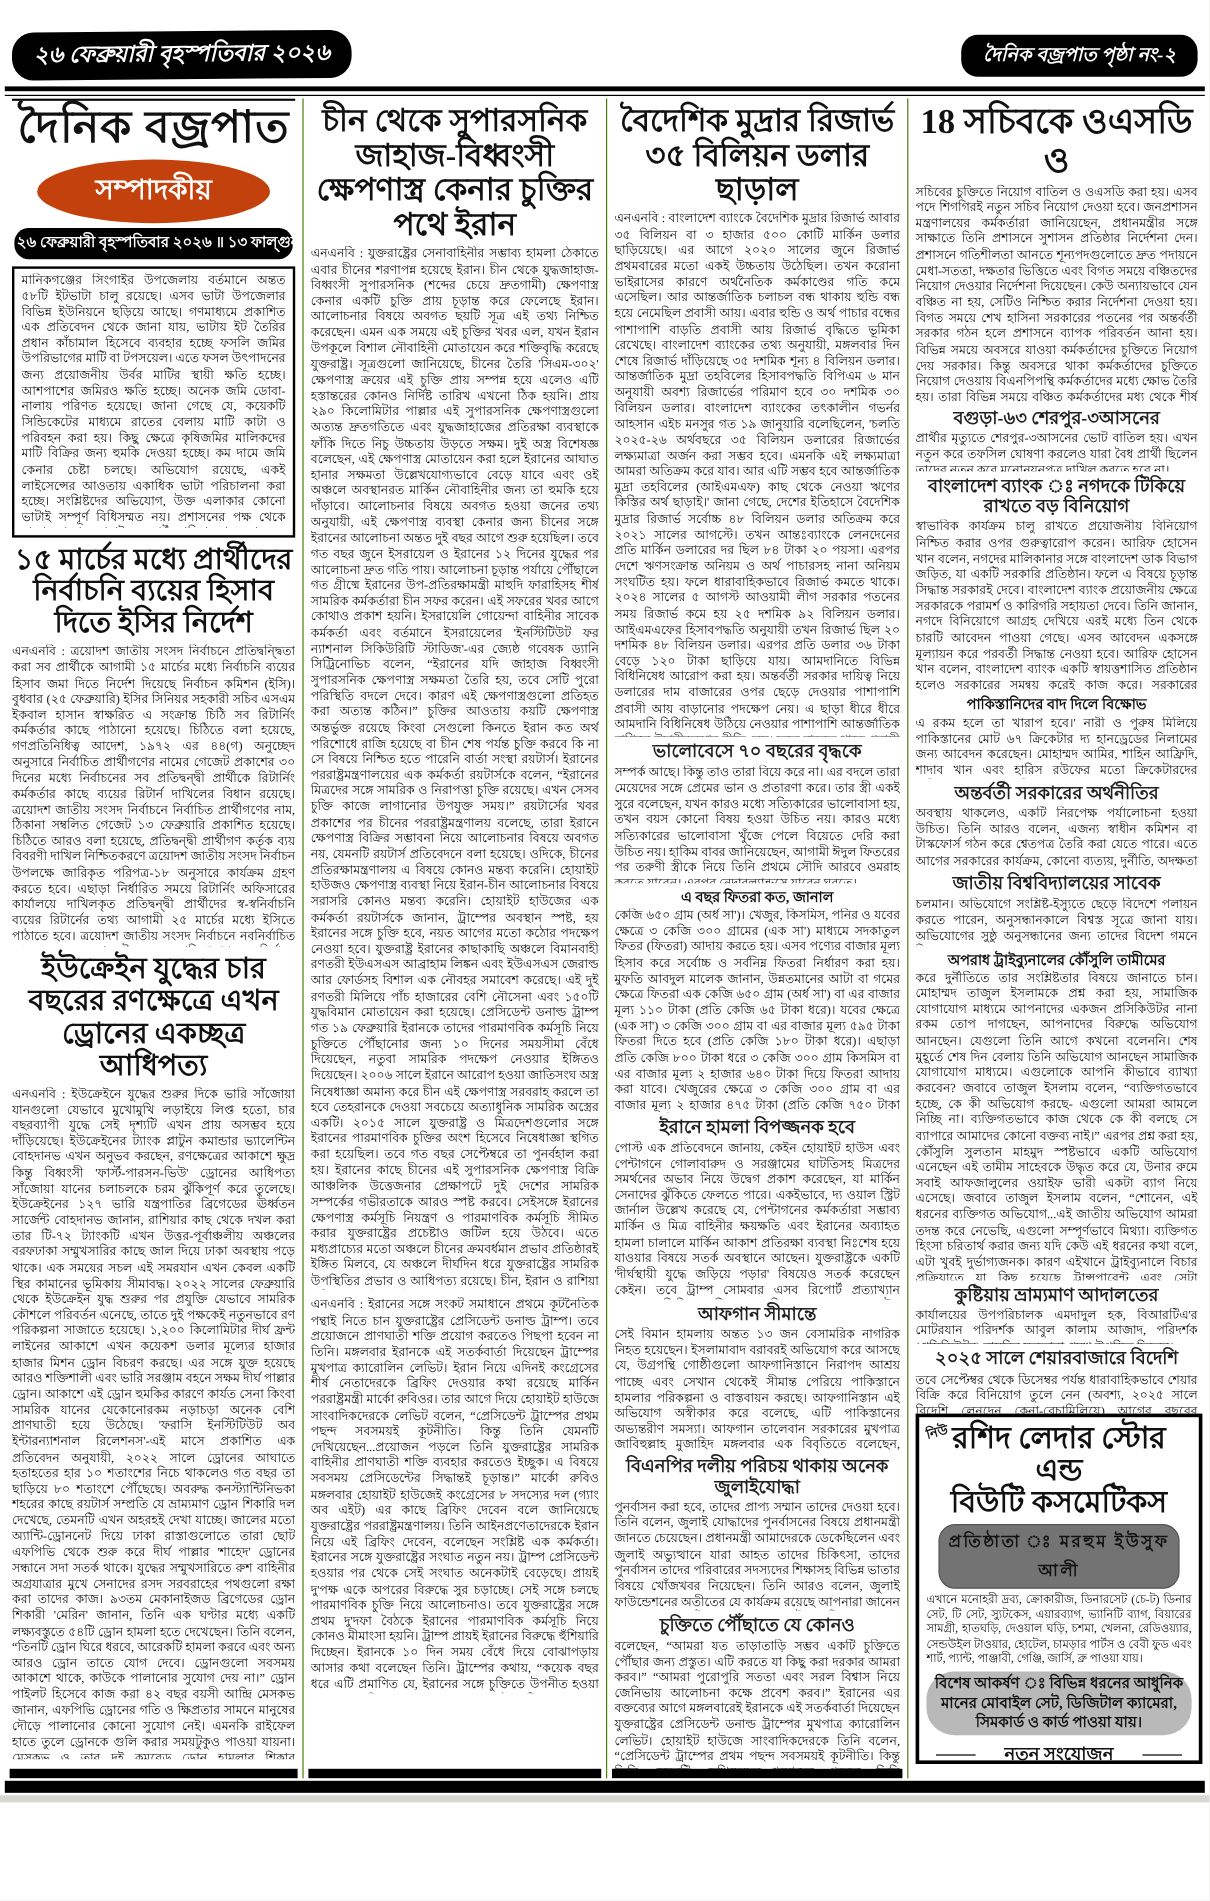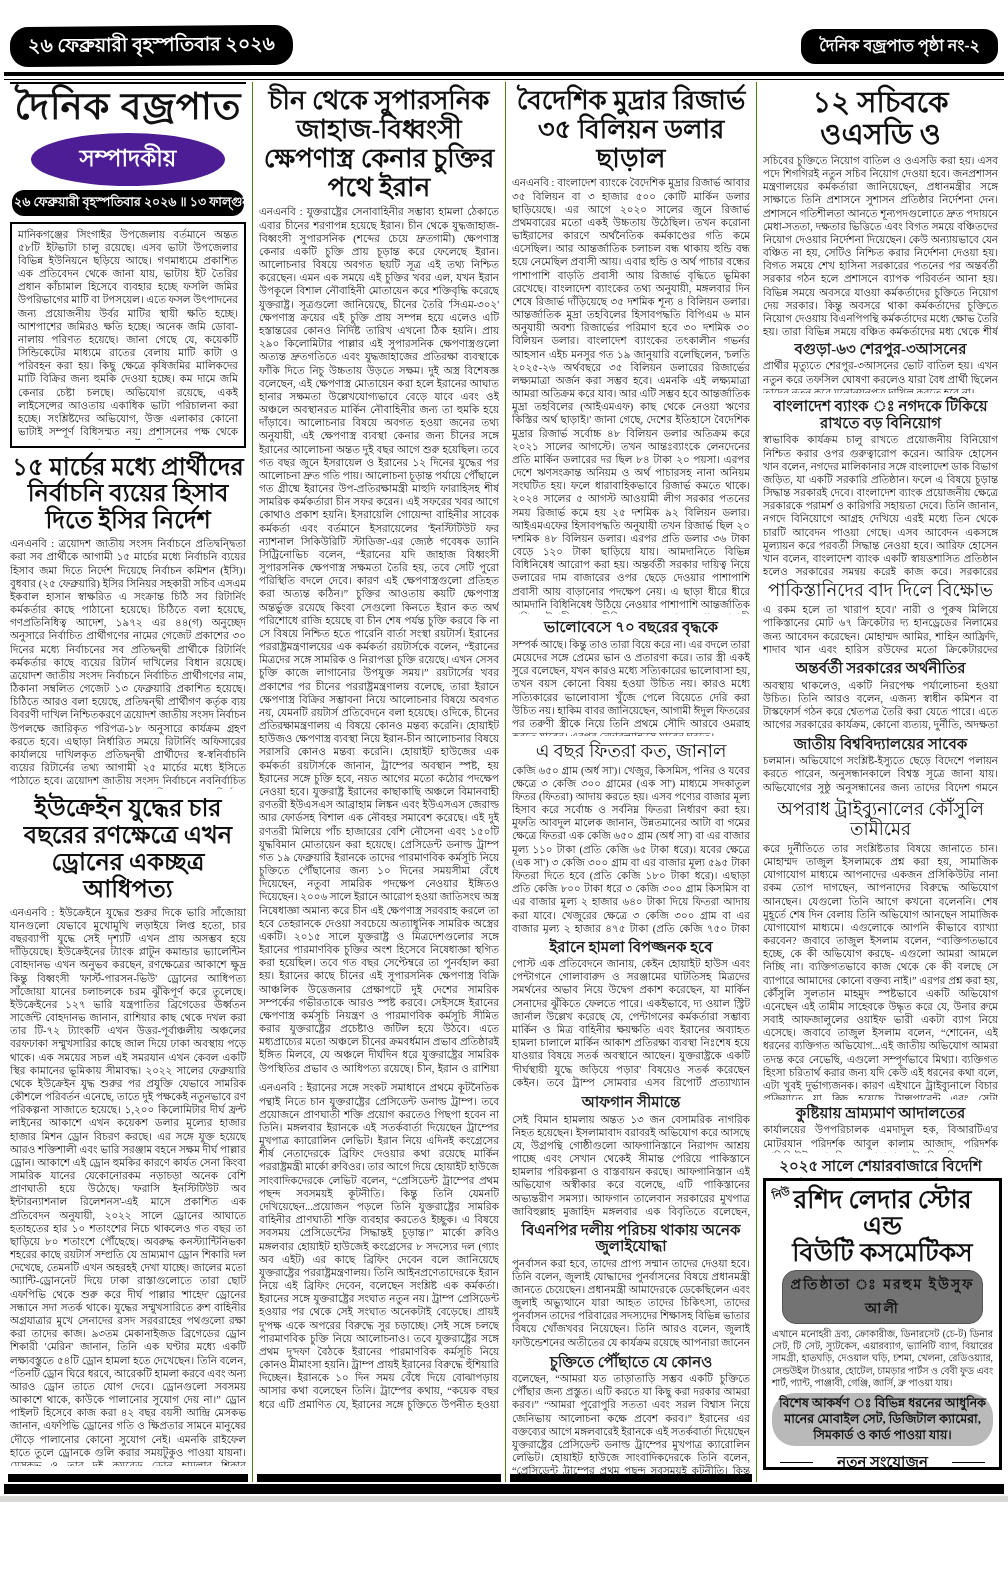--- a/index.html
+++ b/index.html
@@ -1,41 +1,41 @@
 <!DOCTYPE html>
 <html><head>
 <meta charset="utf-8">
 <style>
   html,body{margin:0;padding:0;background:#e8e8e6;}
   .page{position:relative;width:1008px;height:1584px;margin:0 auto;background:#ffffff;
         font-family:"Liberation Serif","DejaVu Serif",serif;color:#111;overflow:hidden;}
   
-  .topbar{display:flex;justify-content:space-between;align-items:center;padding:26px 10px 6px 10px;}
+  .topbar{display:flex;justify-content:space-between;align-items:center;padding:26px 10px 6px 10px;font-style:italic;}
   .pill{background:#000;color:#fff;font-weight:bold;border-radius:18px;padding:4px 18px;white-space:nowrap;}
   .pill-left{font-size:19px;transform:rotate(-0.5deg);}
   .pill-right{font-size:16px;border-radius:14px;}
   .toprule{border-top:4px solid #000;border-bottom:1px solid #000;height:3px;margin:0 4px;}
   
   .main{display:flex;align-items:center;margin:2px 4px 0 4px;height:1400px;}
   .col{position:relative;flex:1 1 0;padding:0 6px;overflow:hidden;height:1400px;}
   .col + .col{border-left:1px solid #4d7c0f;}
   .colbar{position:absolute;left:4px;right:4px;bottom:0;height:8px;background:#000;}
   
   .mast-title{font-size:37px;font-weight:bold;text-align:center;letter-spacing:1px;
               border-top:2px solid #000;padding-top:2px;line-height:1.15;}
-  .mast-oval{background:#4c1d95;color:#fff;font-size:23px;font-weight:bold;text-align:center;
+  .mast-oval{background:#c2410c;color:#fff;font-size:23px;font-weight:bold;text-align:center;
              border-radius:50%;width:82%;margin:4px auto 4px auto;padding:7px 0;}
   .mast-date{background:#000;color:#fff;font-size:12.5px;font-weight:bold;text-align:center;
              border-radius:12px;padding:3px 2px;margin:0 2px 6px 2px;white-space:nowrap;}
   
   .hl{font-weight:bold;text-align:center;line-height:1.12;margin:4px 0 3px 0;}
   .hl-xl{font-size:29px;}
   .hl-lg{font-size:26px;}
   .hl-md{font-size:24px;}
-  .sub-big{font-size:18px;font-weight:normal;text-align:center;margin:6px 0 2px 0;line-height:1.1;}
+  .sub-big{font-size:12px;font-weight:bold;text-align:center;margin:6px 0 2px 0;line-height:1.1;}
   .sub-sm{font-size:15px;font-weight:bold;text-align:center;margin:5px 0 2px 0;line-height:1.1;color:#222;}
   .bd{font-size:10.3px;line-height:1.28;text-align:justify;overflow:hidden;word-break:break-word;}
   .edbox{border:2px solid #000;padding:4px 6px 6px 6px;margin-top:4px;}
   
   .adbox{position:absolute;left:6px;right:2px;bottom:12px;height:292px;border:3px solid #000;
          background:#fff;padding:4px 6px;box-sizing:border-box;overflow:hidden;}
   .ad-corner{position:absolute;left:6px;top:4px;font-size:11px;font-weight:bold;transform:rotate(-14deg);}
   .ad-title{font-size:25px;font-weight:bold;text-align:center;line-height:1.05;margin-top:2px;}
   .ad-founder{background:#737373;color:#111;border:1px solid #555;border-radius:14px;
               font-size:14px;font-weight:bold;text-align:center;margin:4px 10px;padding:2px 0;letter-spacing:2px;}
@@ -109,21 +109,21 @@
       <div class="sub-sm">বিএনপির দলীয় পরিচয় থাকায় অনেক জুলাইযোদ্ধা</div>
       <div class="bd" style="height:92px;">পুনর্বাসন করা হবে, তাদের প্রাপ্য সম্মান তাদের দেওয়া হবে। তিনি বলেন, জুলাই যোদ্ধাদের পুনর্বাসনের বিষয়ে প্রধানমন্ত্রী জানতে চেয়েছেন। প্রধানমন্ত্রী আমাদেরকে ডেকেছিলেন এবং জুলাই অভ্যুত্থানে যারা আহত তাদের চিকিৎসা, তাদের পুনর্বাসন তাদের পরিবারের সদস্যদের শিক্ষাসহ বিভিন্ন ভাতার বিষয়ে খোঁজখবর নিয়েছেন। তিনি আরও বলেন, জুলাই ফাউন্ডেশনের অতীতের যে কার্যক্রম রয়েছে আপনারা জানেন যে সেখানে একটা বড় অংকের একটা তহবিল সরকারের তরফ থেকে দেওয়া হয়েছিল। সেগুলো ঠিকমত ব্যবহার হয়েছে কিনা এই বিষয়গুলো জানতে চেয়েছেন প্রধানমন্ত্রী। আমরা ওনার দিকনির্দেশনা নিয়েছি।</div>
       <div class="sub-sm">চুক্তিতে পৌঁছাতে যে কোনও</div>
       <div class="bd" style="height:112px;">বলেছেন, “আমরা যত তাড়াতাড়ি সম্ভব একটি চুক্তিতে পৌঁছার জন্য প্রস্তুত। এটি করতে যা কিছু করা দরকার আমরা করব।” “আমরা পুরোপুরি সততা এবং সরল বিশ্বাস নিয়ে জেনিভায় আলোচনা কক্ষে প্রবেশ করব।” ইরানের এর বক্তব্যের আগে মঙ্গলবারেই ইরানকে এই সতর্কবার্তা দিয়েছেন যুক্তরাষ্ট্রের প্রেসিডেন্ট ডনাল্ড ট্রাম্পের মুখপাত্র ক্যারোলিন লেভিট। হোয়াইট হাউজে সাংবাদিকদেরকে তিনি বলেন, “প্রেসিডেন্ট ট্রাম্পের প্রথম পছন্দ সবসময়ই কূটনীতি। কিন্তু তিনি যেমনটি দেখিয়েছেন...প্রয়োজন পড়লে তিনি যুক্তরাষ্ট্রের সামরিক বাহিনীর প্রাণঘাতী শক্তি ব্যবহার করতেও ইচ্ছুক। এ বিষয়ে সবসময় প্রেসিডেন্টের সিদ্ধান্তই চূড়ান্ত।” ইরানের সঙ্গে যুক্তরাষ্ট্রের সংঘাত নতুন নয়। ট্রাম্প প্রেসিডেন্ট হওয়ার পর থেকে সেই সংঘাত অনেকটাই বেড়েছে। প্রায়ই দু'পক্ষ একে অপরের বিরুদ্ধে সুর চড়াচ্ছে। সেই সঙ্গে চলছে পারমাণবিক চুক্তি নিয়ে আলোচনাও। তবে যুক্তরাষ্ট্রের সঙ্গে প্রথম দু'দফা বৈঠকে ইরানের পারমাণবিক কর্মসূচি নিয়ে কোনও মীমাংসা হয়নি। ট্রাম্প প্রায়ই ইরানের বিরুদ্ধে হুঁশিয়ারি দিচ্ছেন। ইরানকে ১০ দিন সময় বেঁধে দিয়ে বোঝাপড়ায় আসার কথা বলেছেন তিনি।</div>
 
       <div class="colbar"></div>
     </div>
 
     <div class="col" style="flex:1 1 auto;">
       <div>
-        <div class="hl hl-xl">১২ সচিবকে ওএসডি ও</div>
+        <div class="hl hl-xl">18 সচিবকে ওএসডি ও</div>
         <div class="bd" style="height:182px;">সচিবের চুক্তিতে নিয়োগ বাতিল ও ওএসডি করা হয়। এসব পদে শিগগিরই নতুন সচিব নিয়োগ দেওয়া হবে। জনপ্রশাসন মন্ত্রণালয়ের কর্মকর্তারা জানিয়েছেন, প্রধানমন্ত্রীর সঙ্গে সাক্ষাতে তিনি প্রশাসনে সুশাসন প্রতিষ্ঠার নির্দেশনা দেন। প্রশাসনে গতিশীলতা আনতে শূন্যপদগুলোতে দ্রুত পদায়নে মেধা-সততা, দক্ষতার ভিত্তিতে এবং বিগত সময়ে বঞ্চিতদের নিয়োগ দেওয়ার নির্দেশনা দিয়েছেন। কেউ অন্যায়ভাবে যেন বঞ্চিত না হয়, সেটিও নিশ্চিত করার নির্দেশনা দেওয়া হয়। বিগত সময়ে শেখ হাসিনা সরকারের পতনের পর অন্তর্বর্তী সরকার গঠন হলে প্রশাসনে ব্যাপক পরিবর্তন আনা হয়। বিভিন্ন সময়ে অবসরে যাওয়া কর্মকর্তাদের চুক্তিতে নিয়োগ দেয় সরকার। কিন্তু অবসরে থাকা কর্মকর্তাদের চুক্তিতে নিয়োগ দেওয়ায় বিএনপিপন্থি কর্মকর্তাদের মধ্যে ক্ষোভ তৈরি হয়। তারা বিভিন্ন সময়ে বঞ্চিত কর্মকর্তাদের মধ্য থেকে শীর্ষ পদগুলোতে নিয়োগ দেওয়ার দাবি জানিয়ে আসছিলেন। প্রশাসন ক্যাডারের ১৩, ১৫ ও ১৭ ব্যাচের অতিরিক্ত সচিবদের একটি বড় অংশ সচিব পদে পদোন্নতির অপেক্ষায় রয়েছেন। কিন্তু সচিবের শূন্যপদ সীমিত। সেই সব সচিব পদ পূরণের জন্য বঞ্চিত কর্মকর্তারা নির্বাচনের পর দাবি জোরালো করেছেন। কর্মকর্তারা জানিয়েছেন, প্রশাসনের বিভিন্ন স্তরে আরও রদবদল হবে। বিশেষ করে প্রশাসনিক কাঠামোয় সিনিয়র সচিব, সচিব, অতিরিক্ত সচিব, দপ্তর প্রধান, বিভাগীয় কমিশনার ও জেলা প্রশাসক (ডিসি) পদগুলো রাষ্ট্রব্যবস্থার জন্য নীতিনির্ধারণী পদ।</div>
       </div>
       <div class="sub-sm">বগুড়া-৬৩ শেরপুর-৩আসনের</div>
       <div class="bd" style="height:34px;">প্রার্থীর মৃত্যুতে শেরপুর-৩আসনের ভোট বাতিল হয়। এখন নতুন করে তফসিল ঘোষণা করলেও যারা বৈধ প্রার্থী ছিলেন তাদের নতুন করে মনোনয়নপত্র দাখিল করতে হবে না।</div>
       <div class="sub-sm">বাংলাদেশ ব্যাংক ঃ নগদকে টিকিয়ে রাখতে বড় বিনিয়োগ</div>
       <div class="bd" style="height:142px;">স্বাভাবিক কার্যক্রম চালু রাখতে প্রয়োজনীয় বিনিয়োগ নিশ্চিত করার ওপর গুরুত্বারোপ করেন। আরিফ হোসেন খান বলেন, নগদের মালিকানার সঙ্গে বাংলাদেশ ডাক বিভাগ জড়িত, যা একটি সরকারি প্রতিষ্ঠান। ফলে এ বিষয়ে চূড়ান্ত সিদ্ধান্ত সরকারই দেবে। বাংলাদেশ ব্যাংক প্রয়োজনীয় ক্ষেত্রে সরকারকে পরামর্শ ও কারিগরি সহায়তা দেবে। তিনি জানান, নগদে বিনিয়োগে আগ্রহ দেখিয়ে এরই মধ্যে তিন থেকে চারটি আবেদন পাওয়া গেছে। এসব আবেদন একসঙ্গে মূল্যায়ন করে পরবর্তী সিদ্ধান্ত নেওয়া হবে। আরিফ হোসেন খান বলেন, বাংলাদেশ ব্যাংক একটি স্বায়ত্তশাসিত প্রতিষ্ঠান হলেও সরকারের সমন্বয় করেই কাজ করে। সরকারের নীতিগত সিদ্ধান্তের আলোকে কেন্দ্রীয় ব্যাংক তার ভূমিকা পালন করে থাকে। বৈঠক শেষে ফেসবুক লাইভে আর্থিক খাত তুলে ধরেন ব্যারিস্টার আরমান। তিনি জানান, প্রস্তাবিত বিনিয়োগকারীরা বিদেশি এবং তিনি তাদের স্থানীয় প্রতিনিধি হিসেবে প্রাথমিক যোগাযোগ করছেন। তার ভাষ্য, বিনিয়োগকারীরা দেশে এলে মূল আলোচনা শুরু হবে। তবে কোন দেশের বিনিয়োগকারী বা কোন প্রতিষ্ঠানের পক্ষে তিনি কাজ করছেন, সে বিষয়ে বিস্তারিত জানাননি তিনি।</div>
       <div class="sub-big">পাকিস্তানিদের বাদ দিলে বিক্ষোভ</div>
       <div class="bd" style="height:52px;">এ রকম হলে তা খারাপ হবে।' নারী ও পুরুষ মিলিয়ে পাকিস্তানের মোট ৬৭ ক্রিকেটার দ্য হানড্রেডের নিলামের জন্য আবেদন করেছেন। মোহাম্মদ আমির, শাহিন আফ্রিদি, শাদাব খান এবং হারিস রউফের মতো ক্রিকেটারদের অভিজ্ঞতা রয়েছে এই লিগে খেলার।</div>
       <div class="sub-sm">অন্তর্বর্তী সরকারের অর্থনীতির</div>
       <div class="bd" style="height:52px;">অবস্থায় থাকলেও, একটি নিরপেক্ষ পর্যালোচনা হওয়া উচিত। তিনি আরও বলেন, এজন্য স্বাধীন কমিশন বা টাস্কফোর্স গঠন করে শ্বেতপত্র তৈরি করা যেতে পারে। এতে আগের সরকারের কার্যক্রম, কোনো ব্যত্যয়, দুর্নীতি, অদক্ষতা বা অস্বচ্ছতা ছিল কিনা, এসব বিষয় স্পষ্ট হবে। ভালো কাজ হলেও তারও মূল্যায়ন প্রয়োজন।</div>

